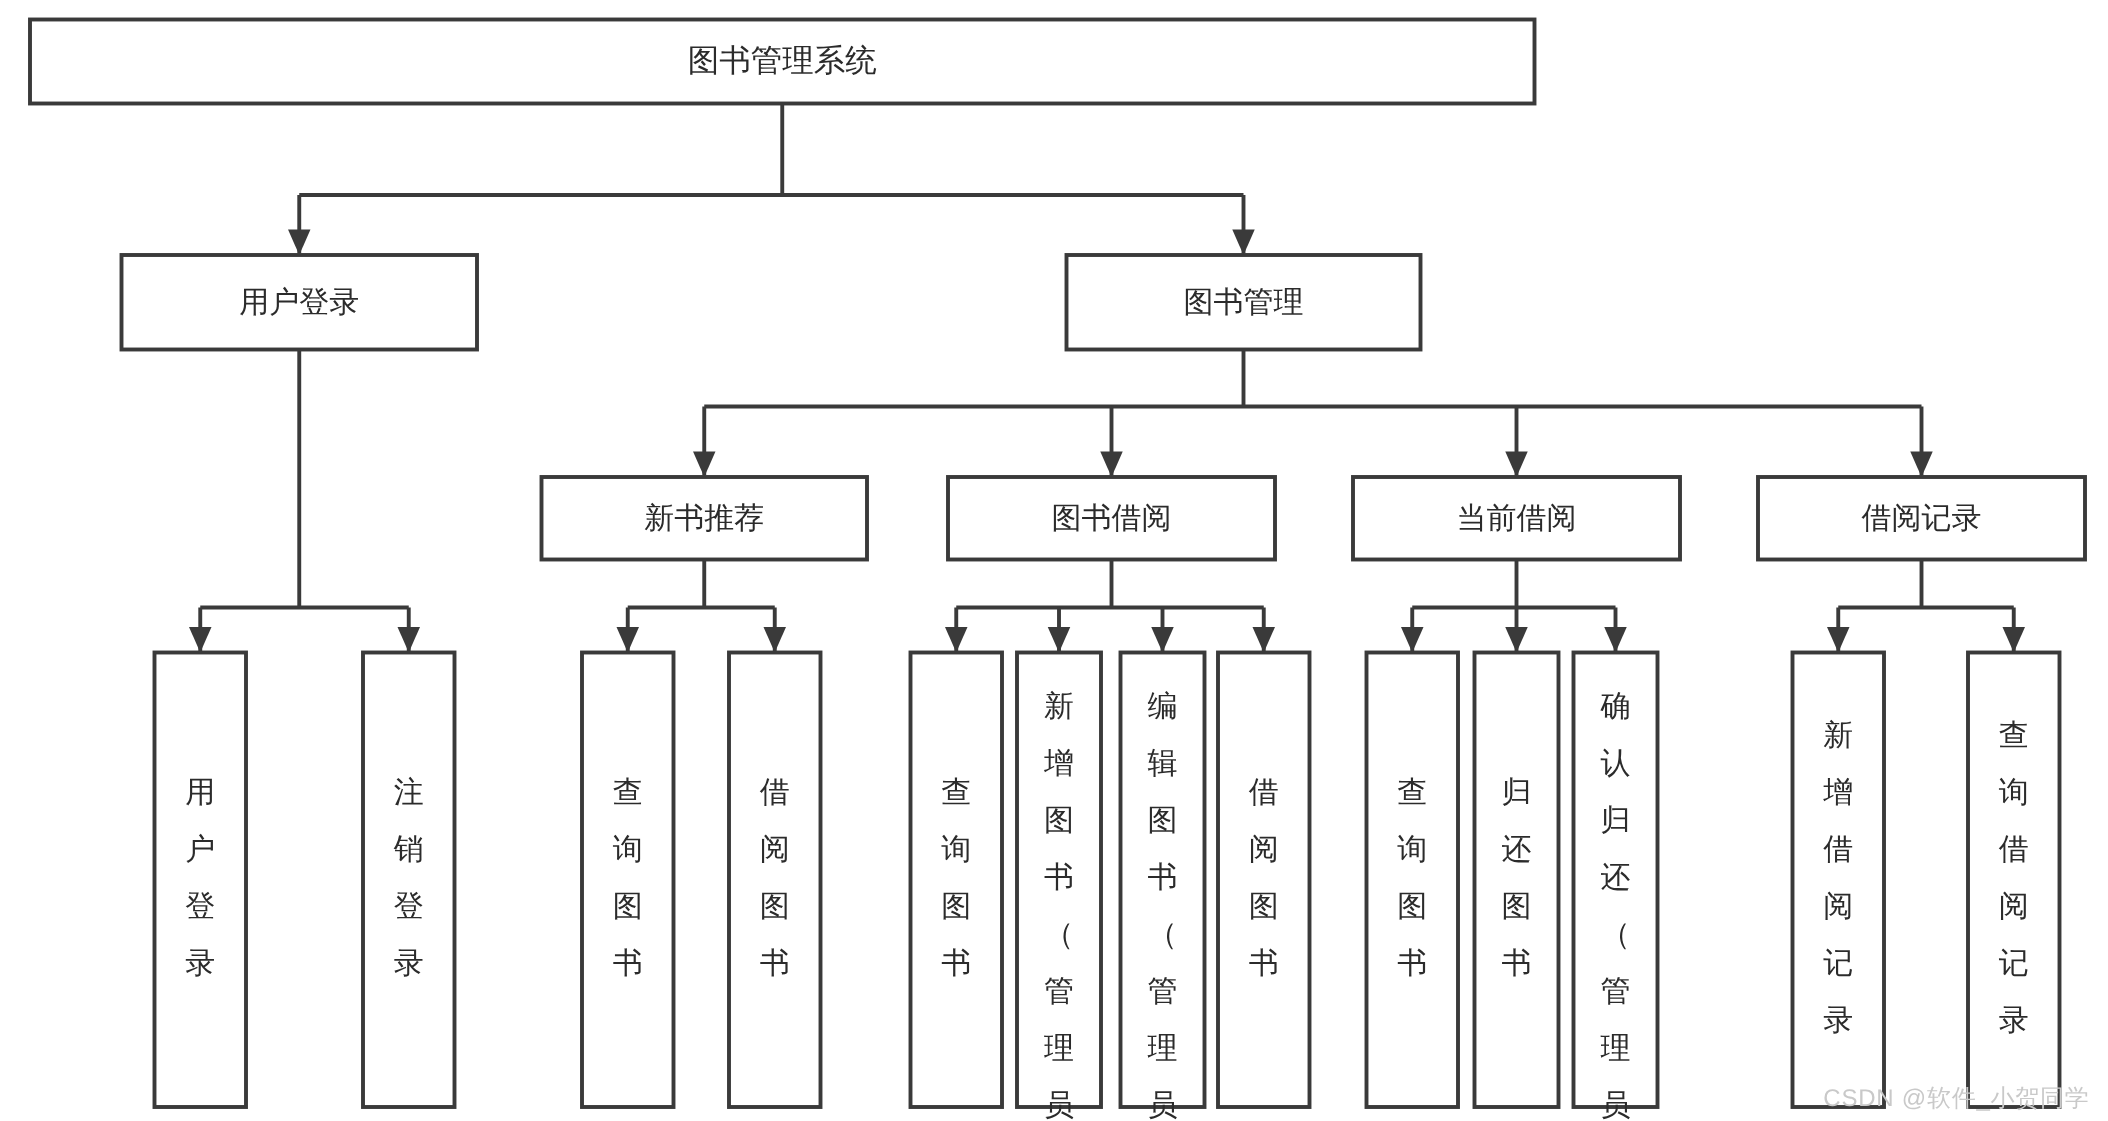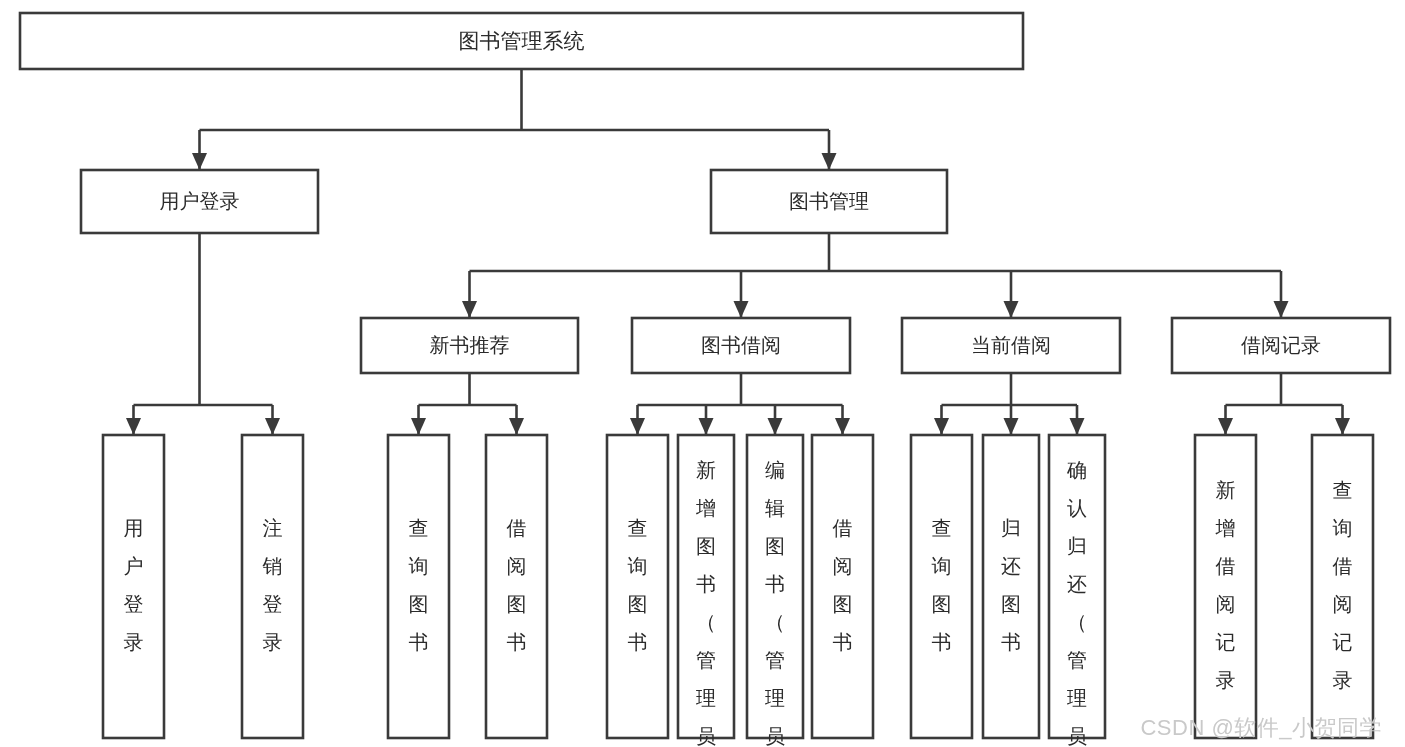--- a/index.html
+++ b/index.html
@@ -39,24 +39,24 @@
   .connector{
     stroke:#3a3a3a;
     stroke-width:2.6;
     fill:none;
     stroke-linecap:butt;
   }
   .arrow-head{fill:#3a3a3a;stroke:none;}
 
   .watermark{
     position:absolute;
-    right:23px;
+    right:12px;
     bottom:4px;
     color:#c9c9c9;
-    font-size:22px;
+    font-size:16px;
     font-family:"Liberation Sans","DejaVu Sans",sans-serif;
     white-space:nowrap;
     letter-spacing:0.5px;
     user-select:none;
   }
 </style>
 </head>
 <body>
 
 <div id="diagram-root">

